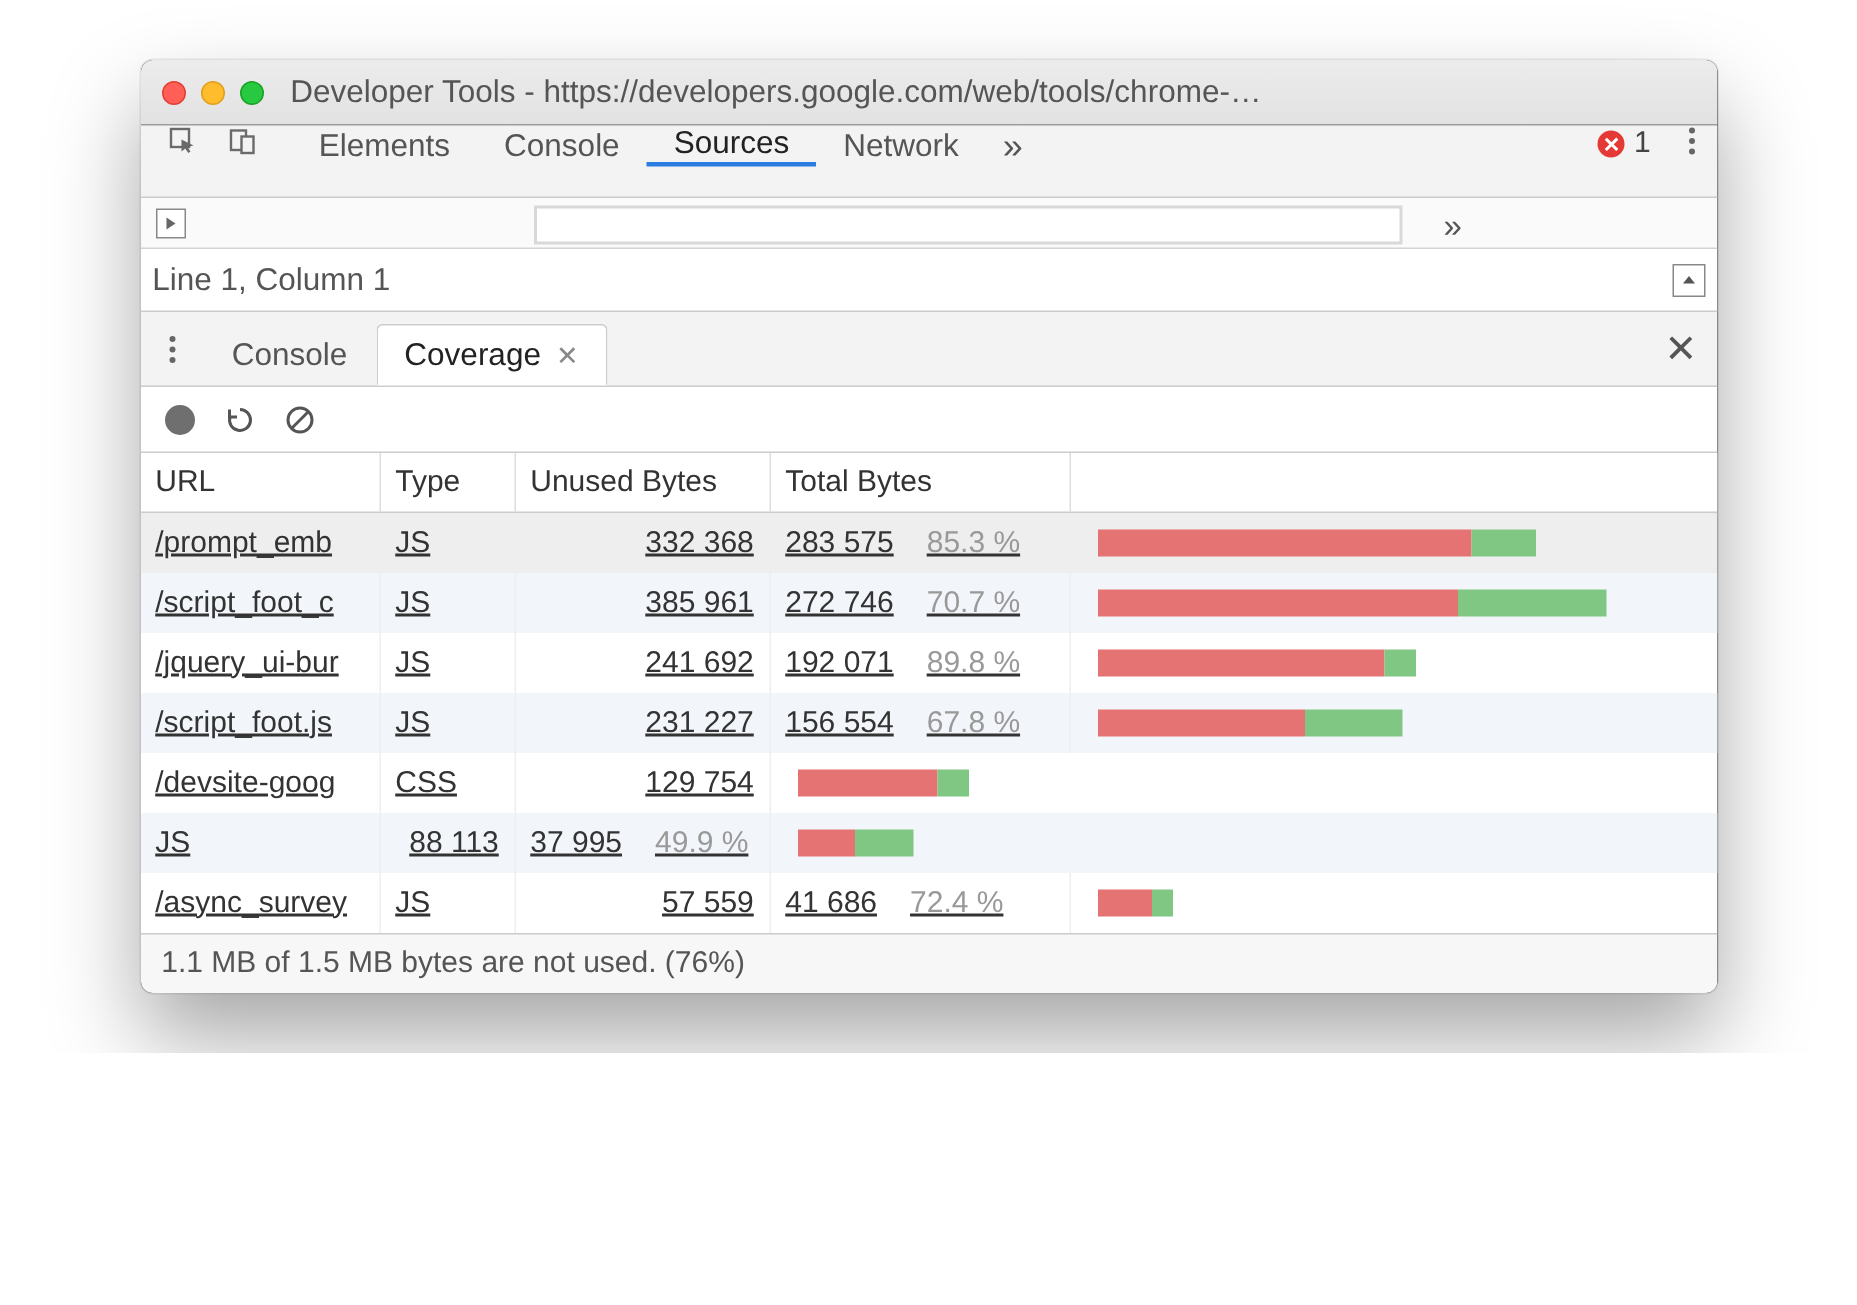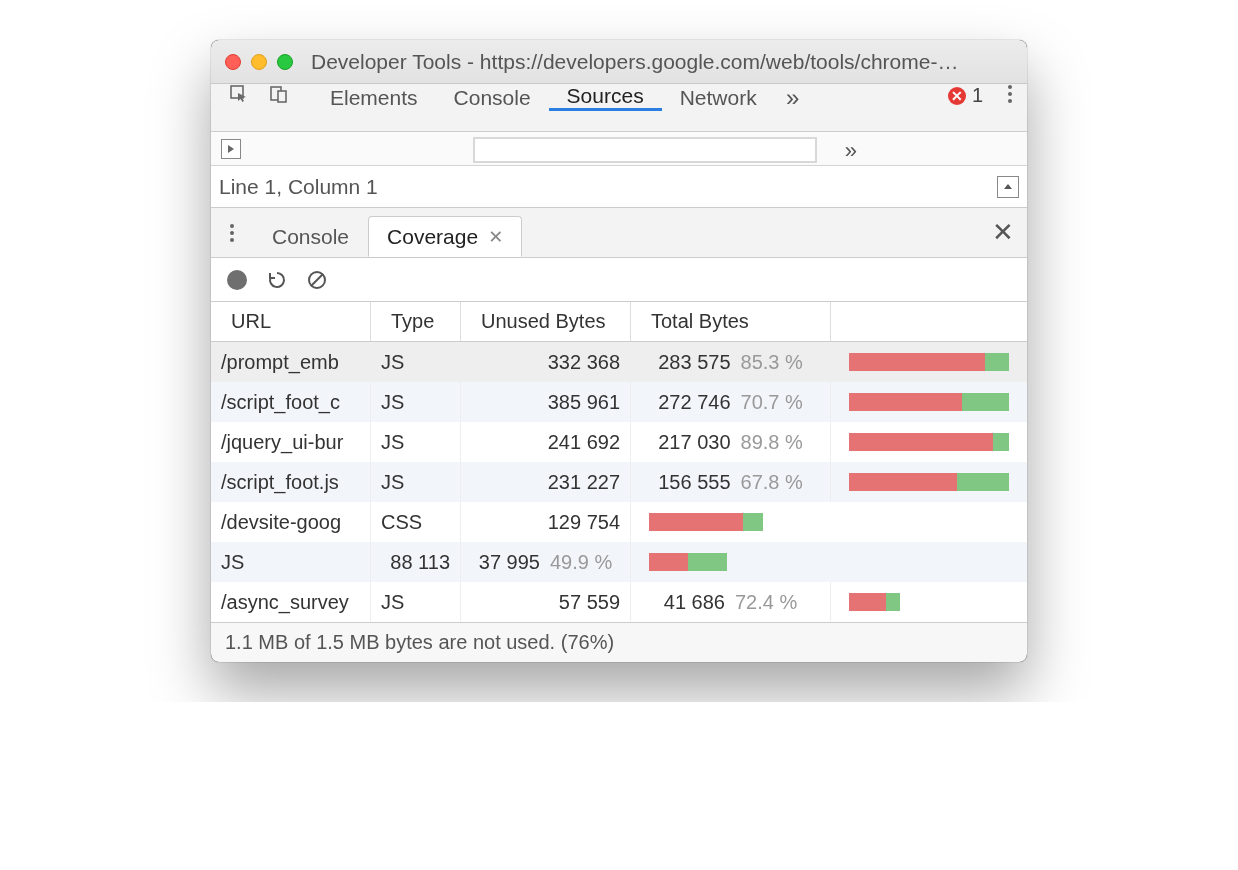--- a/index.html
+++ b/index.html
@@ -5,21 +5,21 @@
     * { box-sizing: border-box; margin: 0; padding: 0; }
     body {
       font-family: -apple-system, BlinkMacSystemFont, "Helvetica Neue", Arial, sans-serif;
       background: #fff;
       display: flex;
       justify-content: center;
       align-items: flex-start;
       padding: 40px 0;
     }
     .window {
-      width: 816px;
+      width: 1051px;
       background: #000000;
       border-radius: 8px;
       box-shadow: 0 30px 60px rgba(0,0,0,0.35), 0 0 0 1px rgba(0,0,0,0.08);
       overflow: hidden;
       font-size: 20px;
       color: #333;
     }
     
     .titlebar {
       height: 44px;
@@ -131,37 +131,37 @@
     .cov-head, .cov-row {
       display:grid;
       grid-template-columns: 160px 90px 170px 200px 1fr;
       align-items:center;
       font-size:20px;
     }
     .cov-head {
       background:#fff; border-bottom:1px solid #ccc; height:40px;
     }
     .cov-head > div {
-      padding:6px 20px; color:#333; border-right:1px solid #ddd; height:100%;
+      padding:6px 10px; color:#333; border-right:1px solid #ddd; height:100%;
       display:flex; align-items:center;
       white-space:nowrap; overflow:hidden;
     }
     .cov-head > div:last-child { border-right:none;}
     .cov-row {
       height:40px;
     }
     .cov-row:nth-child(even){ background:#f2f6fb; }
     .cov-row.selected { background:#eeeeee !important; }
     .cov-row > div {
       padding:4px 10px; border-right:1px solid #eee; height:100%;
-      display:flex; align-items:center; white-space:nowrap; overflow:hidden;
+      display:flex; align-items:center; white-space:nowrap; overflow:hidden;text-decoration:underline;
     }
     .cov-row > div:last-child{ border-right:none;}
     .col-total { justify-content:flex-end; font-variant-numeric:tabular-nums;}
-    .col-unused { font-variant-numeric:tabular-nums; justify-content:center; gap:10px;}
+    .col-unused { font-variant-numeric:tabular-nums; justify-content:flex-start; gap:22px;}
     .pct { color:#999; }
     .bar-wrap { display:flex; align-items:center; width:100%; padding:0 8px;}
     .bar { height:18px; display:flex;}
     .bar .red { background:#e57373;}
     .bar .grn { background:#81c784;}
     
     .footer {
       height:40px; background:#f7f7f7; border-top:1px solid #ccc;
       display:flex; align-items:center; padding:0 14px;
       color:#555; font-size:20px;
@@ -313,38 +313,38 @@
                 <div class="grn" style="width: 29.3%;"></div>
               </div>
             </div>
           </div>
         </div>
         <div class="cov-row">
           <div class="col-url">/jquery_ui-bur</div>
           <div>JS</div>
           <div class="col-total">241 692</div>
           <div class="col-unused">
-            <span>217 030</span>
+            <span>192 071</span>
             <span class="pct">89.8 %</span>
           </div>
           <div>
             <div class="bar-wrap">
               <div class="bar" style="width: 212.911px;">
                 <div class="red" style="width: 89.8%;"></div>
                 <div class="grn" style="width: 10.2%;"></div>
               </div>
             </div>
           </div>
         </div>
         <div class="cov-row">
           <div class="col-url">/script_foot.js</div>
           <div>JS</div>
           <div class="col-total">231 227</div>
           <div class="col-unused">
-            <span>156 555</span>
+            <span>156 554</span>
             <span class="pct">67.8 %</span>
           </div>
           <div>
             <div class="bar-wrap">
               <div class="bar" style="width: 203.692px;">
                 <div class="red" style="width: 67.8%;"></div>
                 <div class="grn" style="width: 32.2%;"></div>
               </div>
             </div>
           </div>

